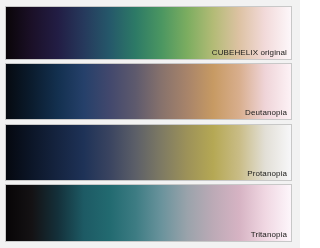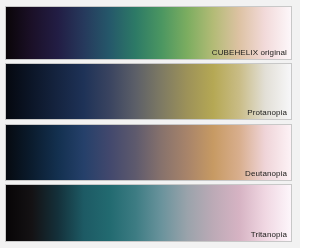--- a/index.html
+++ b/index.html
@@ -62,28 +62,28 @@
 </head>
 <body>
 
 <div id="figure" style="background: rgb(242, 242, 242);">
 
   <div class="band" id="band-0" style="border-color: rgb(200, 200, 200);">
     <div class="band-gradient" style="background: linear-gradient(to right, rgb(10, 5, 8) 0%, rgb(27, 16, 40) 9.09%, rgb(34, 29, 68) 18.18%, rgb(38, 57, 92) 27.27%, rgb(37, 88, 106) 36.36%, rgb(45, 122, 102) 45.45%, rgb(75, 150, 97) 54.55%, rgb(124, 173, 96) 63.64%, rgb(179, 187, 118) 72.73%, rgb(221, 194, 163) 81.82%, rgb(242, 218, 218) 90.91%, rgb(253, 247, 250) 100%);"></div>
     <span class="band-label" style="color: rgb(32, 32, 30);">CUBEHELIX original</span>
   </div>
 
+  <div class="band" id="band-2" style="border-color: rgb(200, 200, 200);">
+    <div class="band-gradient" style="background: linear-gradient(to right, rgb(6, 10, 16) 0%, rgb(11, 28, 46) 9.09%, rgb(19, 48, 79) 18.18%, rgb(37, 64, 106) 27.27%, rgb(66, 72, 109) 36.36%, rgb(94, 90, 109) 45.45%, rgb(135, 114, 108) 54.55%, rgb(168, 132, 106) 63.64%, rgb(199, 154, 99) 72.73%, rgb(216, 174, 141) 81.82%, rgb(239, 212, 216) 90.91%, rgb(253, 242, 246) 100%);"></div>
+    <span class="band-label" style="color: rgb(32, 32, 30);">Deutanopia</span>
+  </div>
+
   <div class="band" id="band-1" style="border-color: rgb(200, 200, 200);">
     <div class="band-gradient" style="background: linear-gradient(to right, rgb(5, 8, 15) 0%, rgb(12, 22, 40) 9.09%, rgb(21, 36, 64) 18.18%, rgb(30, 50, 87) 27.27%, rgb(58, 68, 96) 36.36%, rgb(92, 95, 104) 45.45%, rgb(126, 122, 99) 54.55%, rgb(157, 146, 89) 63.64%, rgb(181, 168, 84) 72.73%, rgb(201, 188, 134) 81.82%, rgb(226, 223, 214) 90.91%, rgb(247, 247, 249) 100%);"></div>
     <span class="band-label" style="color: rgb(32, 32, 30);">Protanopia</span>
-  </div>
-
-  <div class="band" id="band-2" style="border-color: rgb(200, 200, 200);">
-    <div class="band-gradient" style="background: linear-gradient(to right, rgb(6, 10, 16) 0%, rgb(11, 28, 46) 9.09%, rgb(19, 48, 79) 18.18%, rgb(37, 64, 106) 27.27%, rgb(66, 72, 109) 36.36%, rgb(94, 90, 109) 45.45%, rgb(135, 114, 108) 54.55%, rgb(168, 132, 106) 63.64%, rgb(199, 154, 99) 72.73%, rgb(216, 174, 141) 81.82%, rgb(239, 212, 216) 90.91%, rgb(253, 242, 246) 100%);"></div>
-    <span class="band-label" style="color: rgb(32, 32, 30);">Deutanopia</span>
   </div>
 
   <div class="band" id="band-3" style="border-color: rgb(200, 200, 200);">
     <div class="band-gradient" style="background: linear-gradient(to right, rgb(7, 5, 6) 0%, rgb(20, 18, 20) 9.09%, rgb(20, 48, 58) 18.18%, rgb(29, 90, 100) 27.27%, rgb(34, 106, 112) 36.36%, rgb(61, 124, 131) 45.45%, rgb(106, 147, 156) 54.55%, rgb(154, 163, 171) 63.64%, rgb(188, 170, 182) 72.73%, rgb(214, 179, 195) 81.82%, rgb(240, 215, 226) 90.91%, rgb(253, 246, 251) 100%);"></div>
     <span class="band-label" style="color: rgb(32, 32, 30);">Tritanopia</span>
   </div>
 
 </div>
 
 </body></html>

